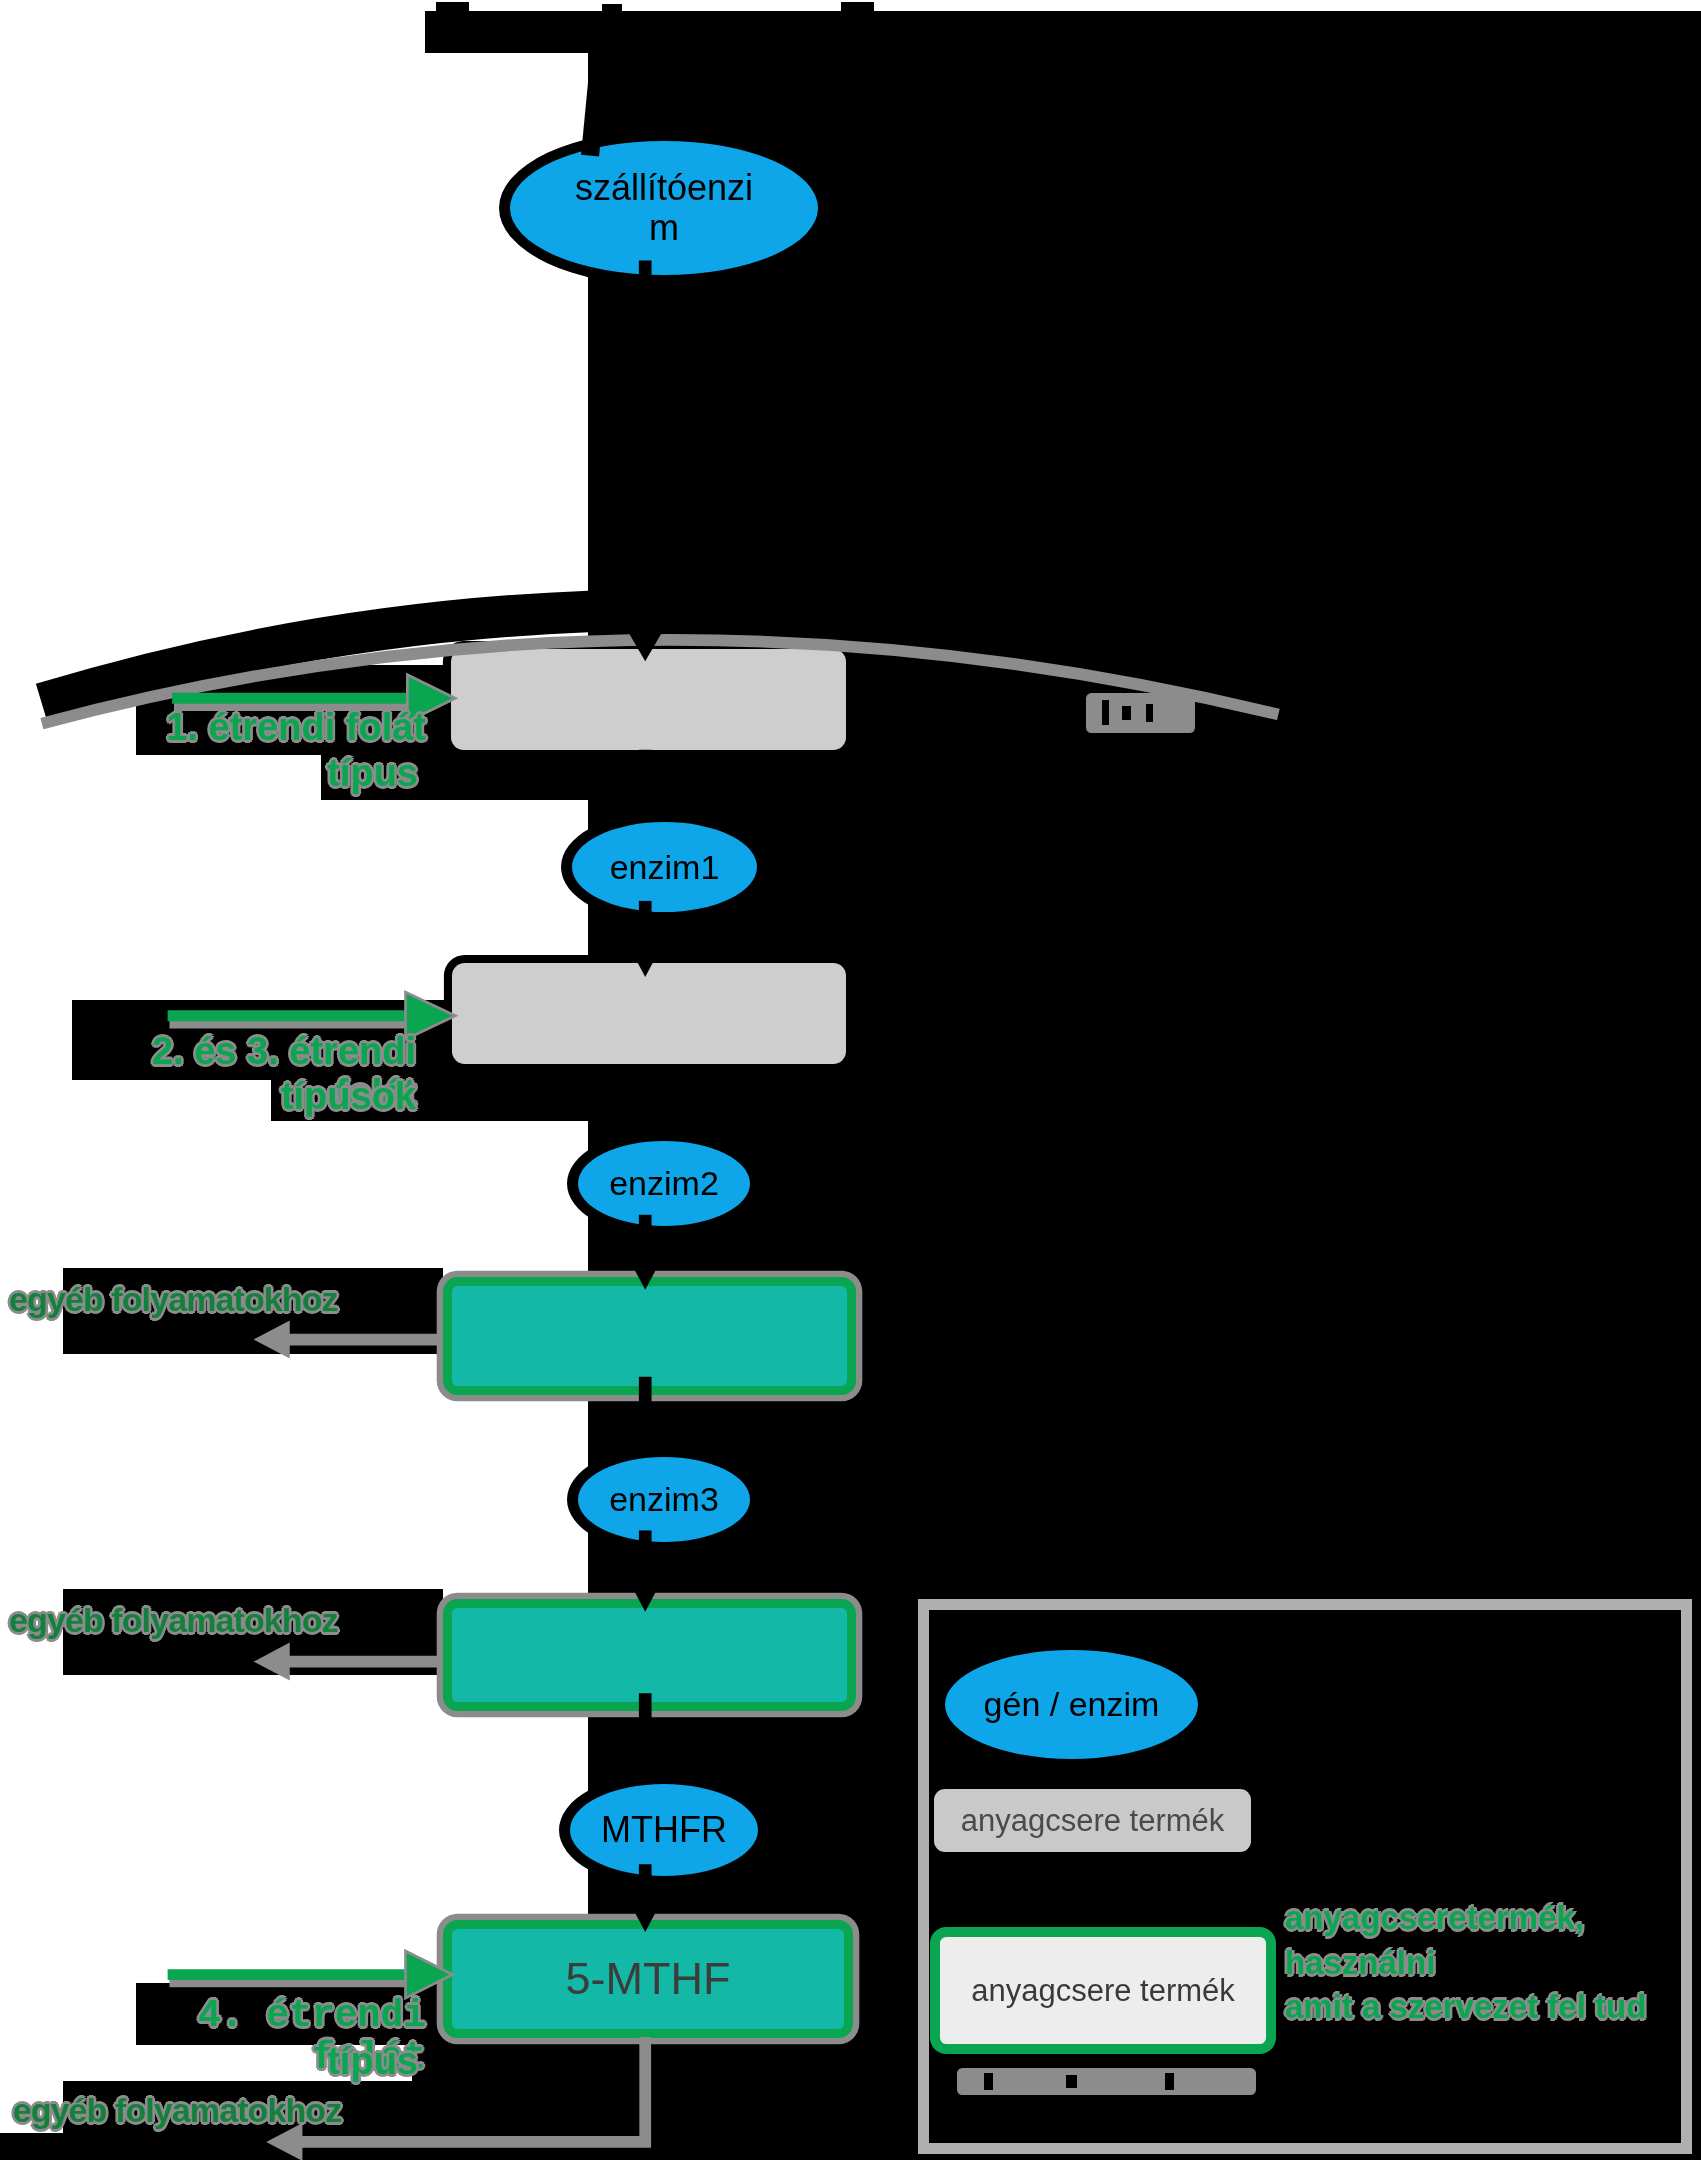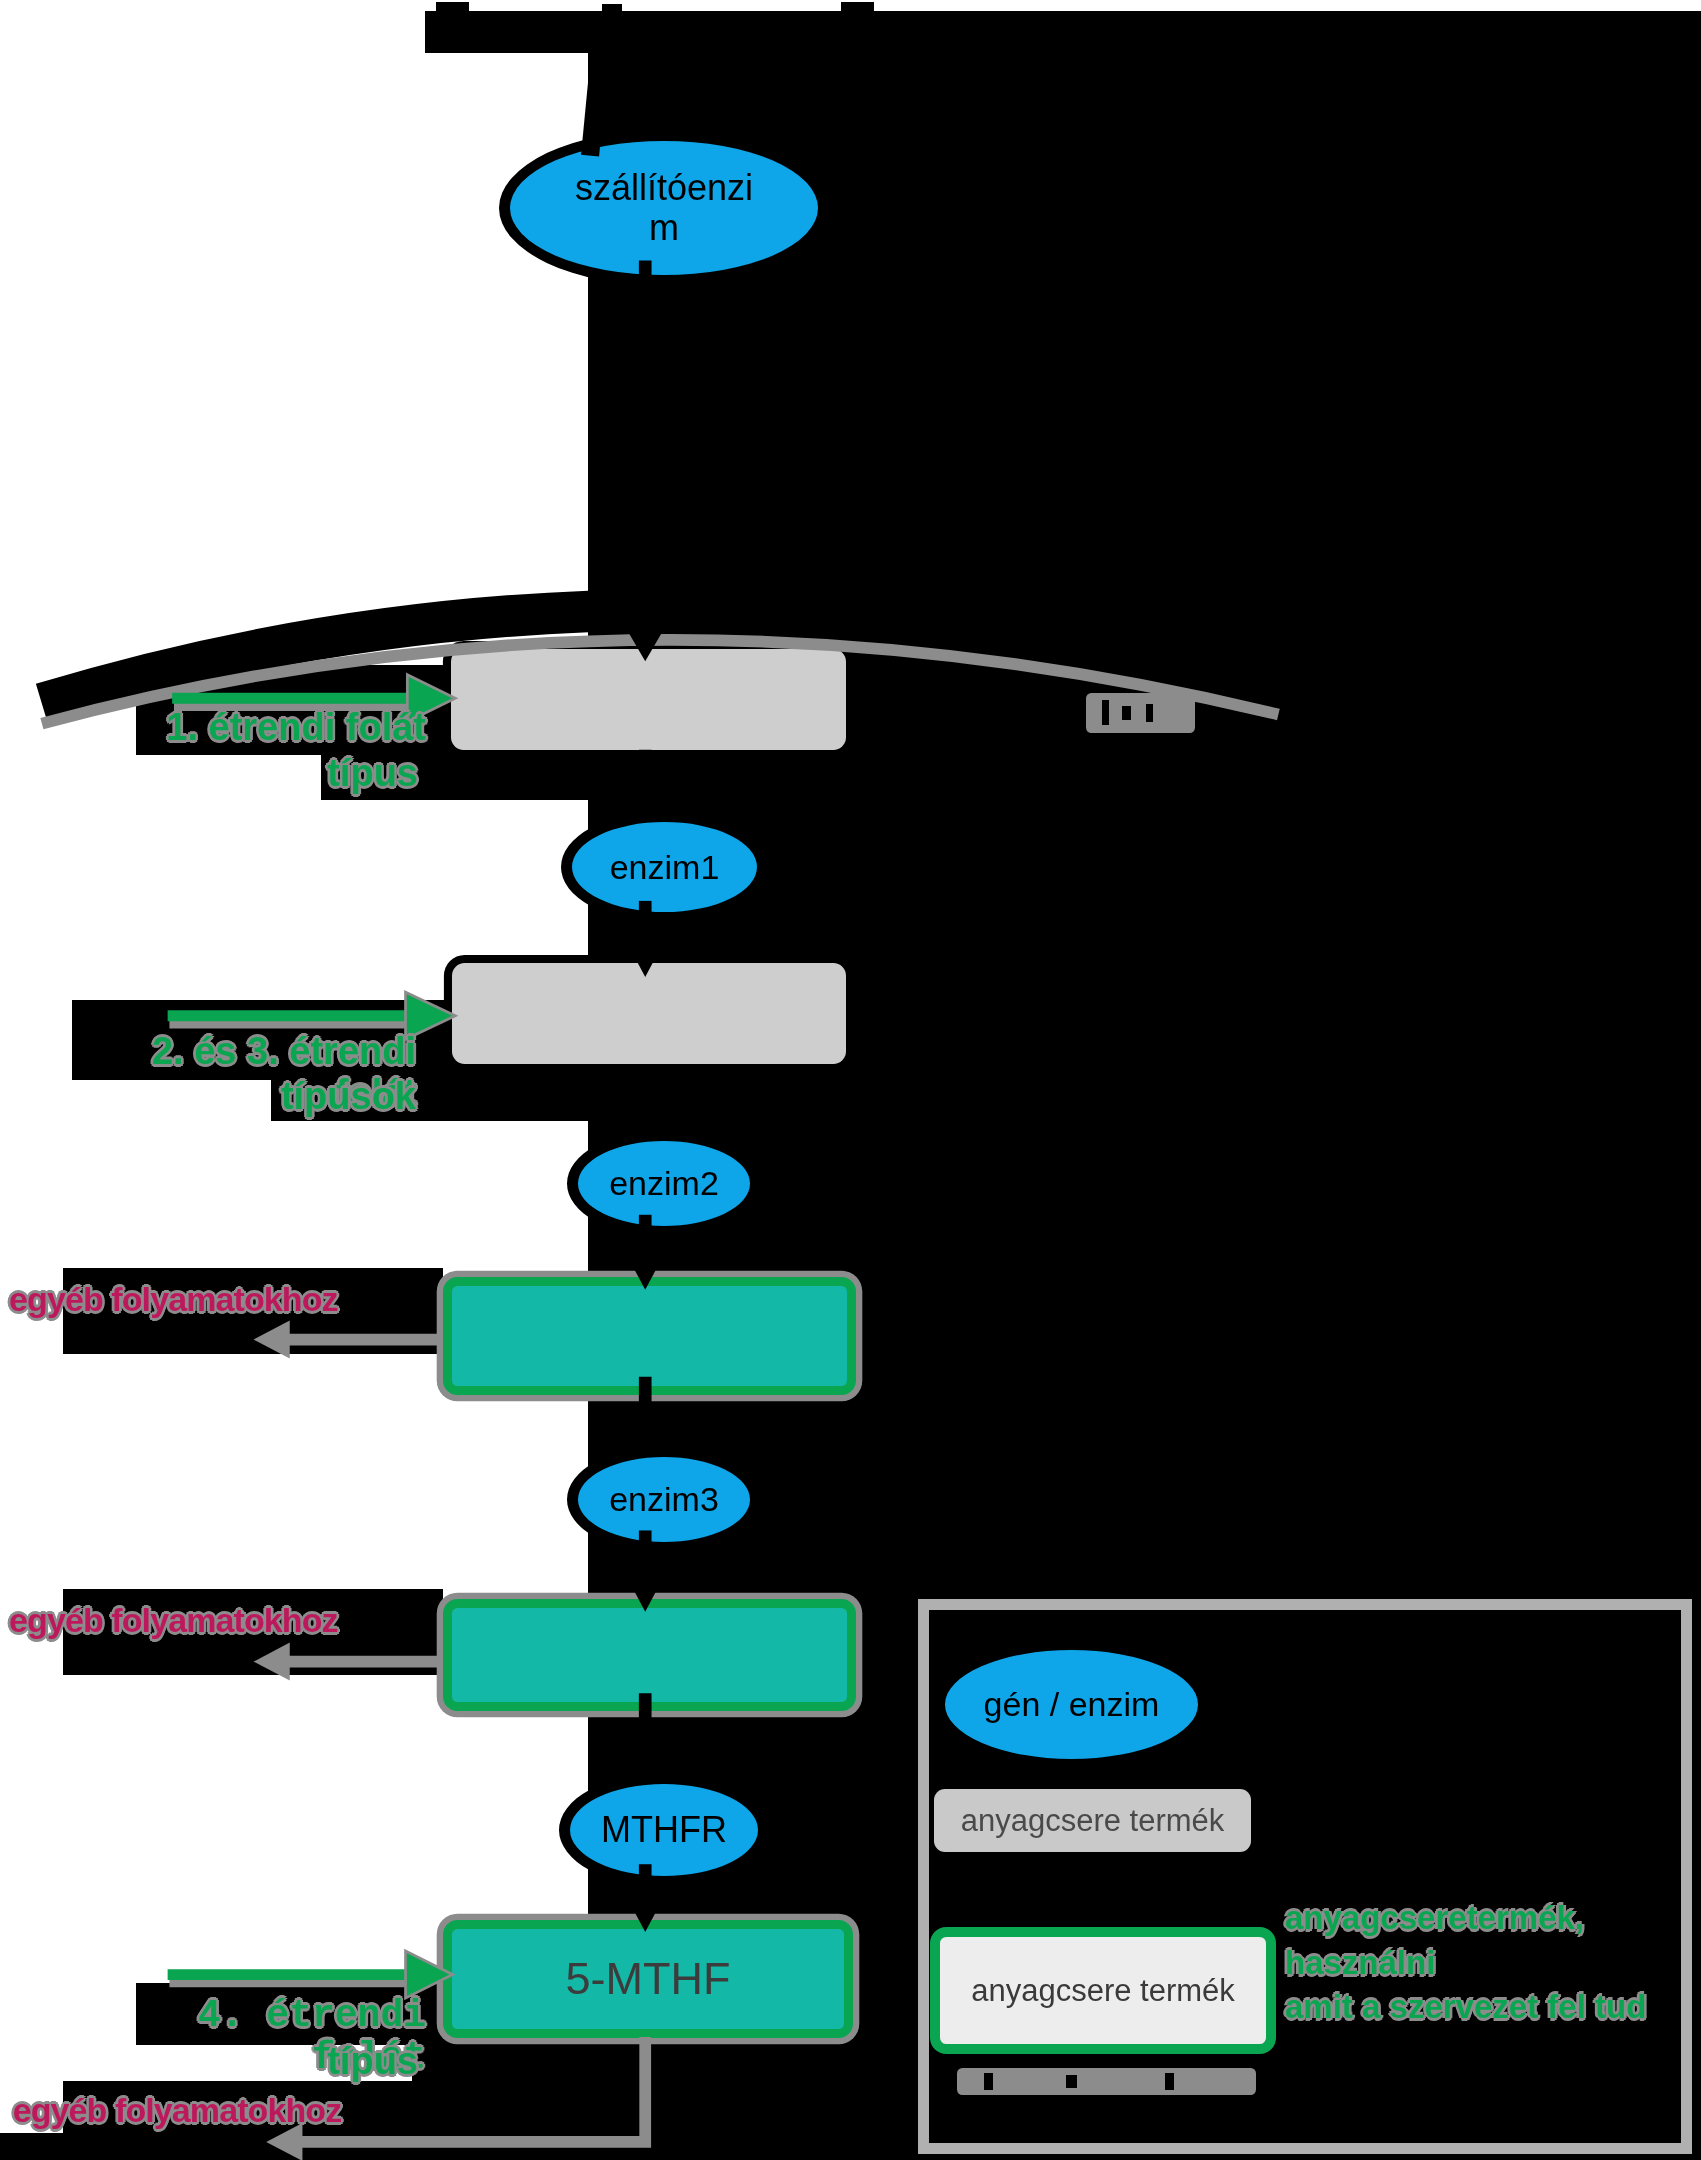--- a/index.html
+++ b/index.html
@@ -17,21 +17,21 @@
   .grnbox{position:absolute;background:#14b8a6;border:9px solid #0aa551;border-radius:14.5px;
           box-shadow:0 0 0 6.3px #8c8c8c;z-index:3;
           display:flex;align-items:center;justify-content:center;}
   .grnbox .boxlabel{font-size:45px;color:#3c3c3c;}
   
   .glabel{position:absolute;color:#0aa551;font-weight:bold;font-size:38px;text-align:right;
           z-index:5;line-height:1.1;
           text-shadow:-2.7px 0 0 #8c8c8c,2.7px 0 0 #8c8c8c,0 -2.7px 0 #8c8c8c,0 2.7px 0 #8c8c8c,
                       -1.8px -1.8px 0 #8c8c8c,1.8px 1.8px 0 #8c8c8c,-1.8px 1.8px 0 #8c8c8c,1.8px -1.8px 0 #8c8c8c;}
   
-  .hid{position:absolute;color:#be185d;font-weight:bold;font-size:34px;white-space:nowrap;
+  .hid{position:absolute;color:#15803d;font-weight:bold;font-size:34px;white-space:nowrap;
        z-index:5;letter-spacing:-0.9px;
        text-shadow:-2.7px 0 0 #8c8c8c,2.7px 0 0 #8c8c8c,0 -2.7px 0 #8c8c8c,0 2.7px 0 #8c8c8c,
                    -1.8px -1.8px 0 #8c8c8c,1.8px 1.8px 0 #8c8c8c,-1.8px 1.8px 0 #8c8c8c,1.8px -1.8px 0 #8c8c8c;}
   
   .legend-frame{position:absolute;left:918px;top:1599px;width:774px;height:555px;
                 border:11.8px solid #b0b0b0;z-index:2;box-sizing:border-box;}
   .legend-graybox{position:absolute;left:934px;top:1789px;width:317px;height:63px;
                   background:#c9c9c9;border-radius:11px;display:flex;align-items:center;
                   justify-content:center;color:#4a4a4a;font-size:31px;z-index:3;}
   .legend-grnbox{position:absolute;left:930px;top:1927px;width:326px;height:107px;

